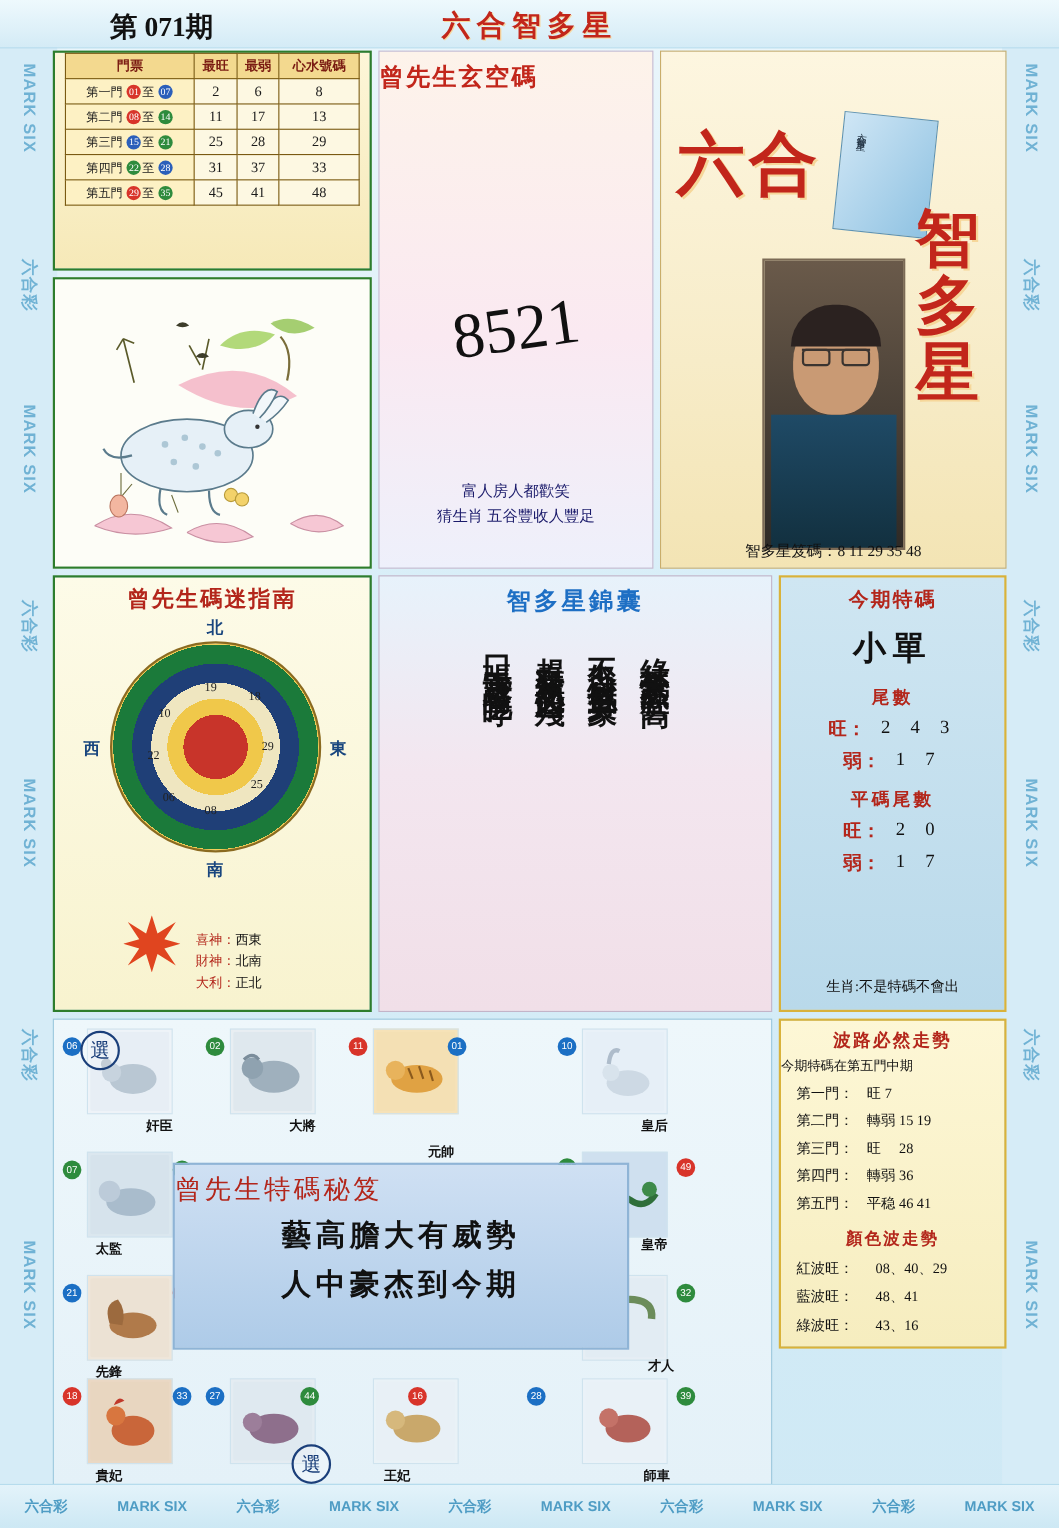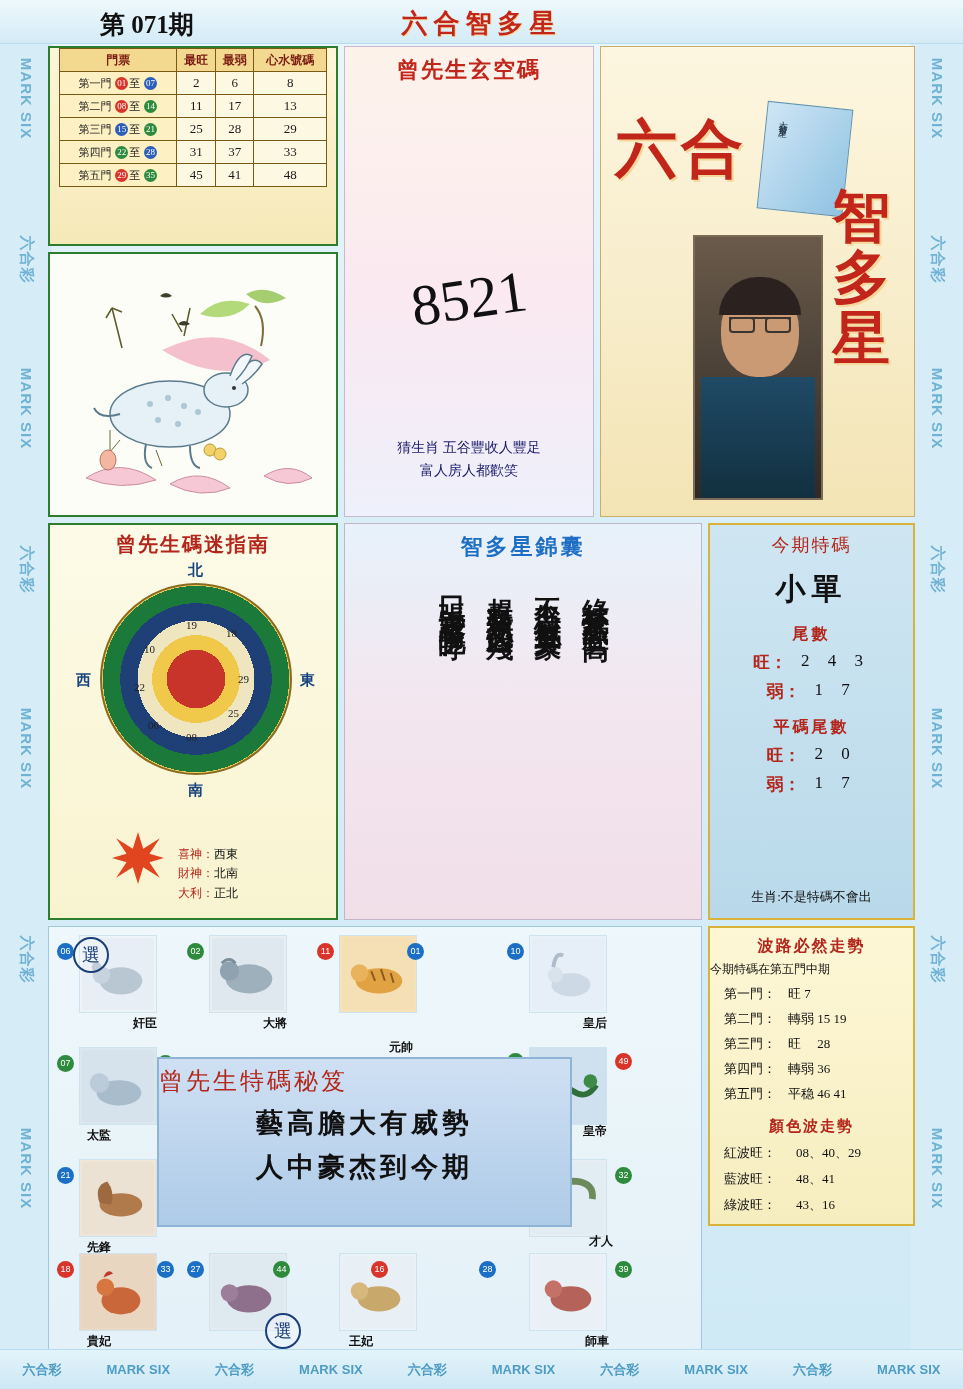--- a/index.html
+++ b/index.html
@@ -92,21 +92,21 @@
     overflow: hidden;
   }
 
   
   #xuankong {
     left: 344px; top: 46px; width: 250px; height: 471px;
     background: linear-gradient(180deg,#fdf3ea 0%,#fae9f1 55%,#eef0fb 100%);
     border: 1px solid #c8b9cf;
   }
   #xuankong .t {
-    text-align:center; margin-top: 8px; font-size: 22px; font-weight:bold;
+    margin-top: 8px; font-size: 22px; font-weight:bold;
     color:#c2261b; font-family:Liberation Mono, monospace; letter-spacing:2px;
   }
   #xuankong .code {
     text-align:center; margin-top: 180px; font-size: 58px; color:#111;
     font-family:"Liberation Serif", serif; transform: rotate(-8deg);
   }
   #xuankong .poem {
     position:absolute; bottom: 34px; left:0; right:0; text-align:center;
     font-size: 14px; color:#1b1b6b; line-height: 1.6;
     font-family:"Liberation Serif", serif;
@@ -225,21 +225,21 @@
     line-height: 1.1;
   }
 
   
   #tema {
     left: 708px; top: 523px; width: 207px; height: 397px;
     background: linear-gradient(180deg,#cfe6f2,#b9d9ea);
     border: 2px solid #d9b23a;
   }
   #tema .t {
-    text-align:center; margin-top:8px; font-size:18px; font-weight:normal;
+    text-align:center; margin-top:8px; font-size:18px; font-weight:bold;
     color:#b3261b; font-family:"Liberation Serif", serif; letter-spacing:2px;
   }
   #tema .big {
     text-align:center; margin-top: 12px; font-size: 30px; font-weight:bold;
     color:#111; font-family:"Liberation Serif", serif; letter-spacing:6px;
   }
   #tema .sec {
     text-align:center; margin-top: 14px; font-size:16px; font-weight:bold;
     color:#b3261b; font-family:"Liberation Serif", serif; letter-spacing:3px;
   }
@@ -470,36 +470,39 @@
         <path d="M110 42 q6 -6 12 0 q-6 3 -12 0"></path>
         <path d="M128 70 q6 -6 12 0 q-6 3 -12 0"></path>
       </g>
     </svg>
   </div>
 
   <div class="panel" id="xuankong">
     <div class="t">曾先生玄空碼</div>
     <div class="code">8521</div>
     <div class="poem">
+      <div>富人房人都歡笑</div>
       <div>猜生肖 五谷豐收人豐足</div>
-      <div>富人房人都歡笑</div>
     </div>
   </div>
 
   <div class="panel" id="brand">
     <div class="big1">六合</div>
     <div class="book">
       <div class="bt">六合智多星</div>
     </div>
     <div class="big2">智多星</div>
     <div class="photo">
       <div class="body"></div>
       <div class="face"></div>
       <div class="hair"></div>
       <div class="glasses"></div>
+    </div>
+    <div class="codes">
+      <span>智多星笈碼：</span><span>8 11 29 35 48</span>
     </div>
   </div>
 
   <div class="panel" id="compass">
     <div class="t">曾先生碼迷指南</div>
     <div class="dir" style="left:138px; top:36px;">北</div>
     <div class="dir" style="left:138px; top:256px;">南</div>
     <div class="dir" style="left:250px; top:146px;">東</div>
     <div class="dir" style="left:26px;  top:146px;">西</div>
     <div class="dial">

